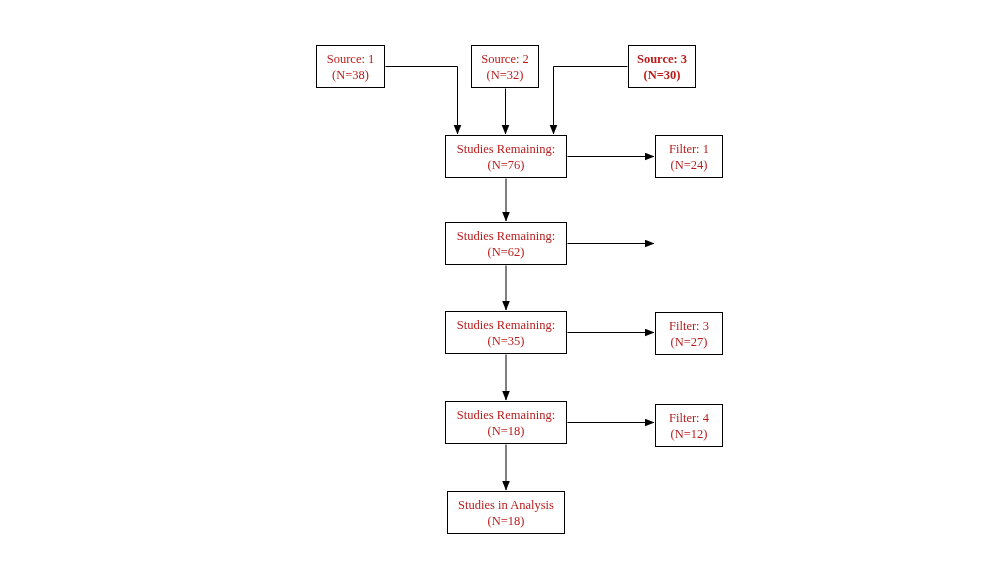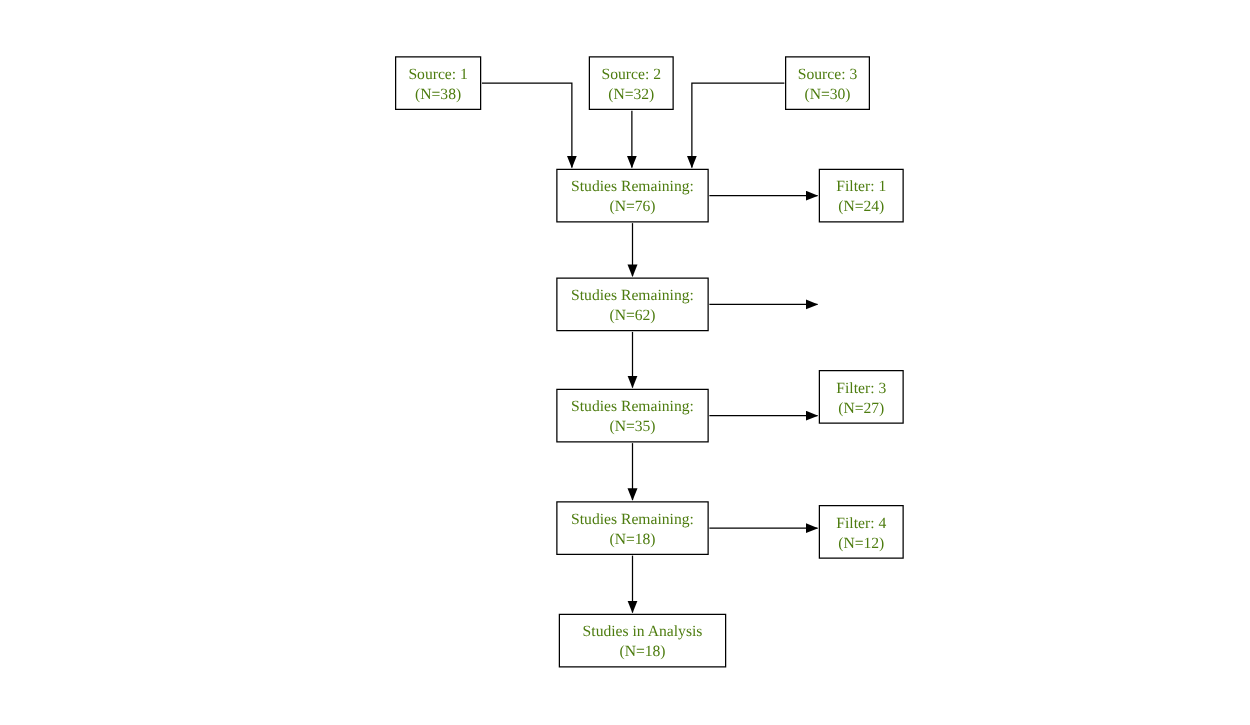--- a/index.html
+++ b/index.html
@@ -6,21 +6,21 @@
     margin: 0;
     padding: 0;
     background: #ffffff;
   }
   .canvas {
     position: relative;
     width: 1000px;
     height: 580px;
     background: #ffffff;
     font-family: "Liberation Serif", "DejaVu Serif", serif;
-    color: #4d7c0f;
+    color: #b91c1c;
     overflow: hidden;
   }
   .connectors {
     position: absolute;
     left: 0;
     top: 0;
     width: 1000px;
     height: 580px;
   }
   .connectors path.edge {
@@ -38,35 +38,35 @@
     align-items: center;
     justify-content: center;
     text-align: center;
     font-size: 12.5px;
     line-height: 1.28;
     white-space: nowrap;
   }
   
   .src-1 { left: 316px; top: 45px; width: 69px; height: 43px; }
   .src-2 { left: 471px; top: 45px; width: 68px; height: 43px; }
-  .src-3 { left: 628px; top: 45px; width: 68px; height: 43px; }
+  .src-3 { left: 628px; top: 45px; width: 68px; height: 43px; font-weight: bold; }
   
   .sr { left: 445px; width: 122px; height: 43px; }
   .sr-1 { top: 135px; }
   .sr-2 { top: 222px; }
   .sr-3 { top: 311px; }
   .sr-4 { top: 401px; }
   
   .flt { left: 655px; width: 68px; height: 43px; }
   .flt-1 { top: 135px; }
   .flt-2 { top: 222px; }
-  .flt-3 { top: 296px; }
+  .flt-3 { top: 312px; }
   .flt-4 { top: 404px; }
   
-  .final-box { left: 447px; top: 491px; width: 134px; height: 43px; }
+  .final-box { left: 447px; top: 491px; width: 118px; height: 43px; }
 </style>
 </head>
 <body>
 
 <div class="canvas">
 
   <svg class="connectors" viewBox="0 0 1000 580" xmlns="http://www.w3.org/2000/svg">
     <defs>
       <marker id="ah" markerWidth="11" markerHeight="9" refX="9.5" refY="4" orient="auto">
         <path d="M0,0 L10,4 L0,8 z" fill="#000000"></path>

